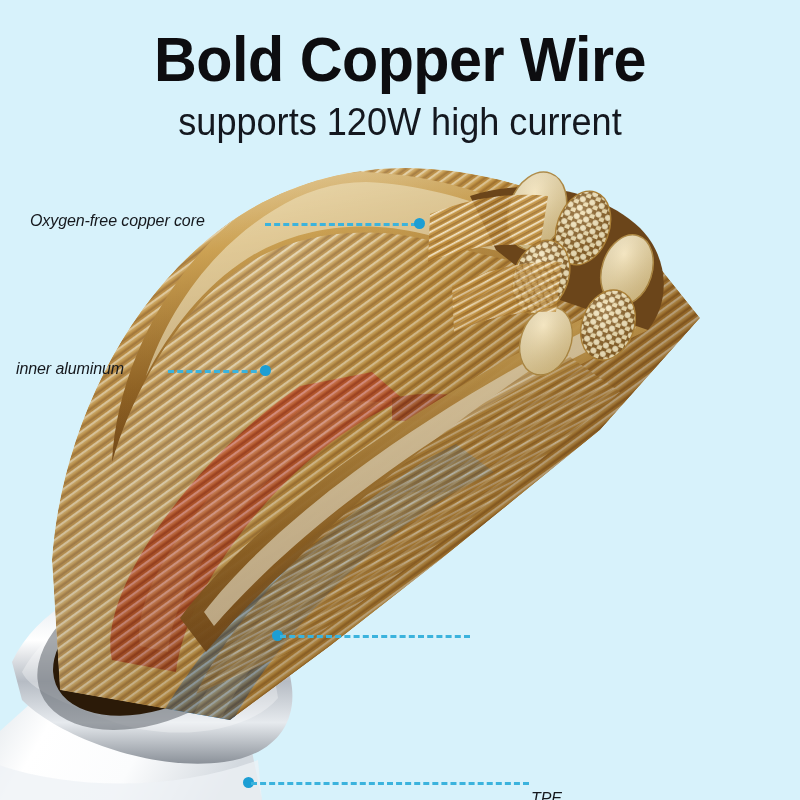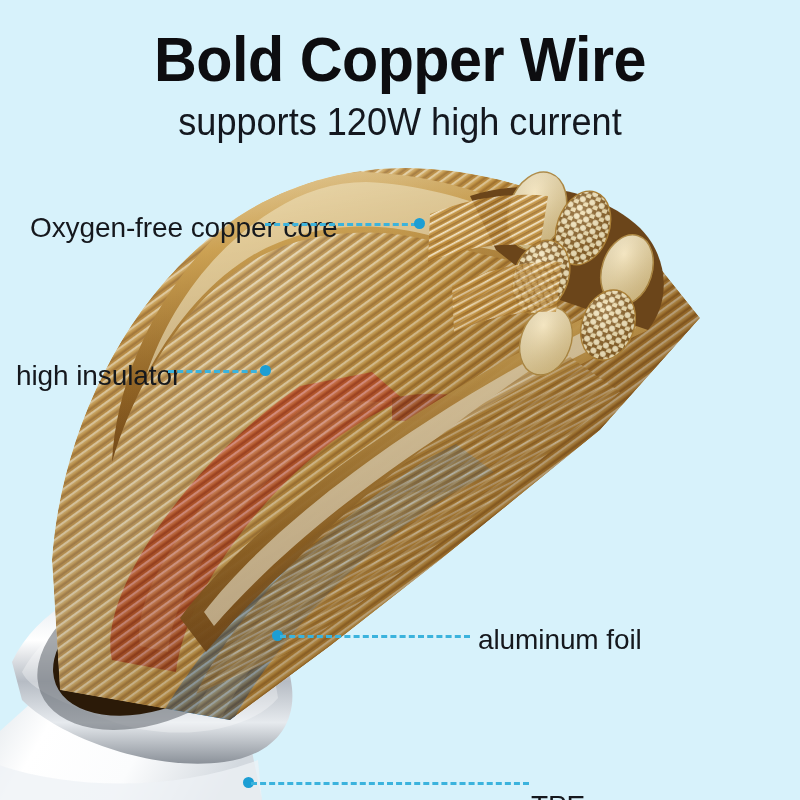--- a/index.html
+++ b/index.html
@@ -60,25 +60,26 @@
     left: 0;
     top: 0;
     width: 800px;
     height: 800px;
   }
 
   
   .callout {
     position: absolute;
     font-family: "Liberation Sans", sans-serif;
-    font-size: 28px;
+    font-size: 16px;
     font-weight: 500;
     color: #15181d;
     white-space: nowrap;
     letter-spacing: -0.1px;
+    font-style: italic;
   }
   .callout.right-text { text-align: left; }
 
   .leader {
     position: absolute;
     height: 3px;
     border-top: 3px dashed #3bb3dd;
   }
   .dot {
     position: absolute;
@@ -329,25 +330,24 @@
     </g>
   </svg>
 
   <div class="title">Bold Copper Wire</div>
   <div class="subtitle">supports 120W high current</div>
 
   <div class="callout c1-label">Oxygen-free copper core</div>
   <div class="leader c1-line"></div>
   <div class="dot c1-dot"></div>
 
-  <div class="callout c2-label">high insulator</div>
+  <div class="callout c2-label">inner aluminum</div>
   <div class="leader c2-line"></div>
   <div class="dot c2-dot"></div>
 
   <div class="dot c3-dot"></div>
   <div class="leader c3-line"></div>
-  <div class="callout right-text c3-label">aluminum foil</div>
 
   <div class="dot c4-dot"></div>
   <div class="leader c4-line"></div>
   <div class="callout right-text c4-label">TPE</div>
 
 </div>
 
 </body></html>

